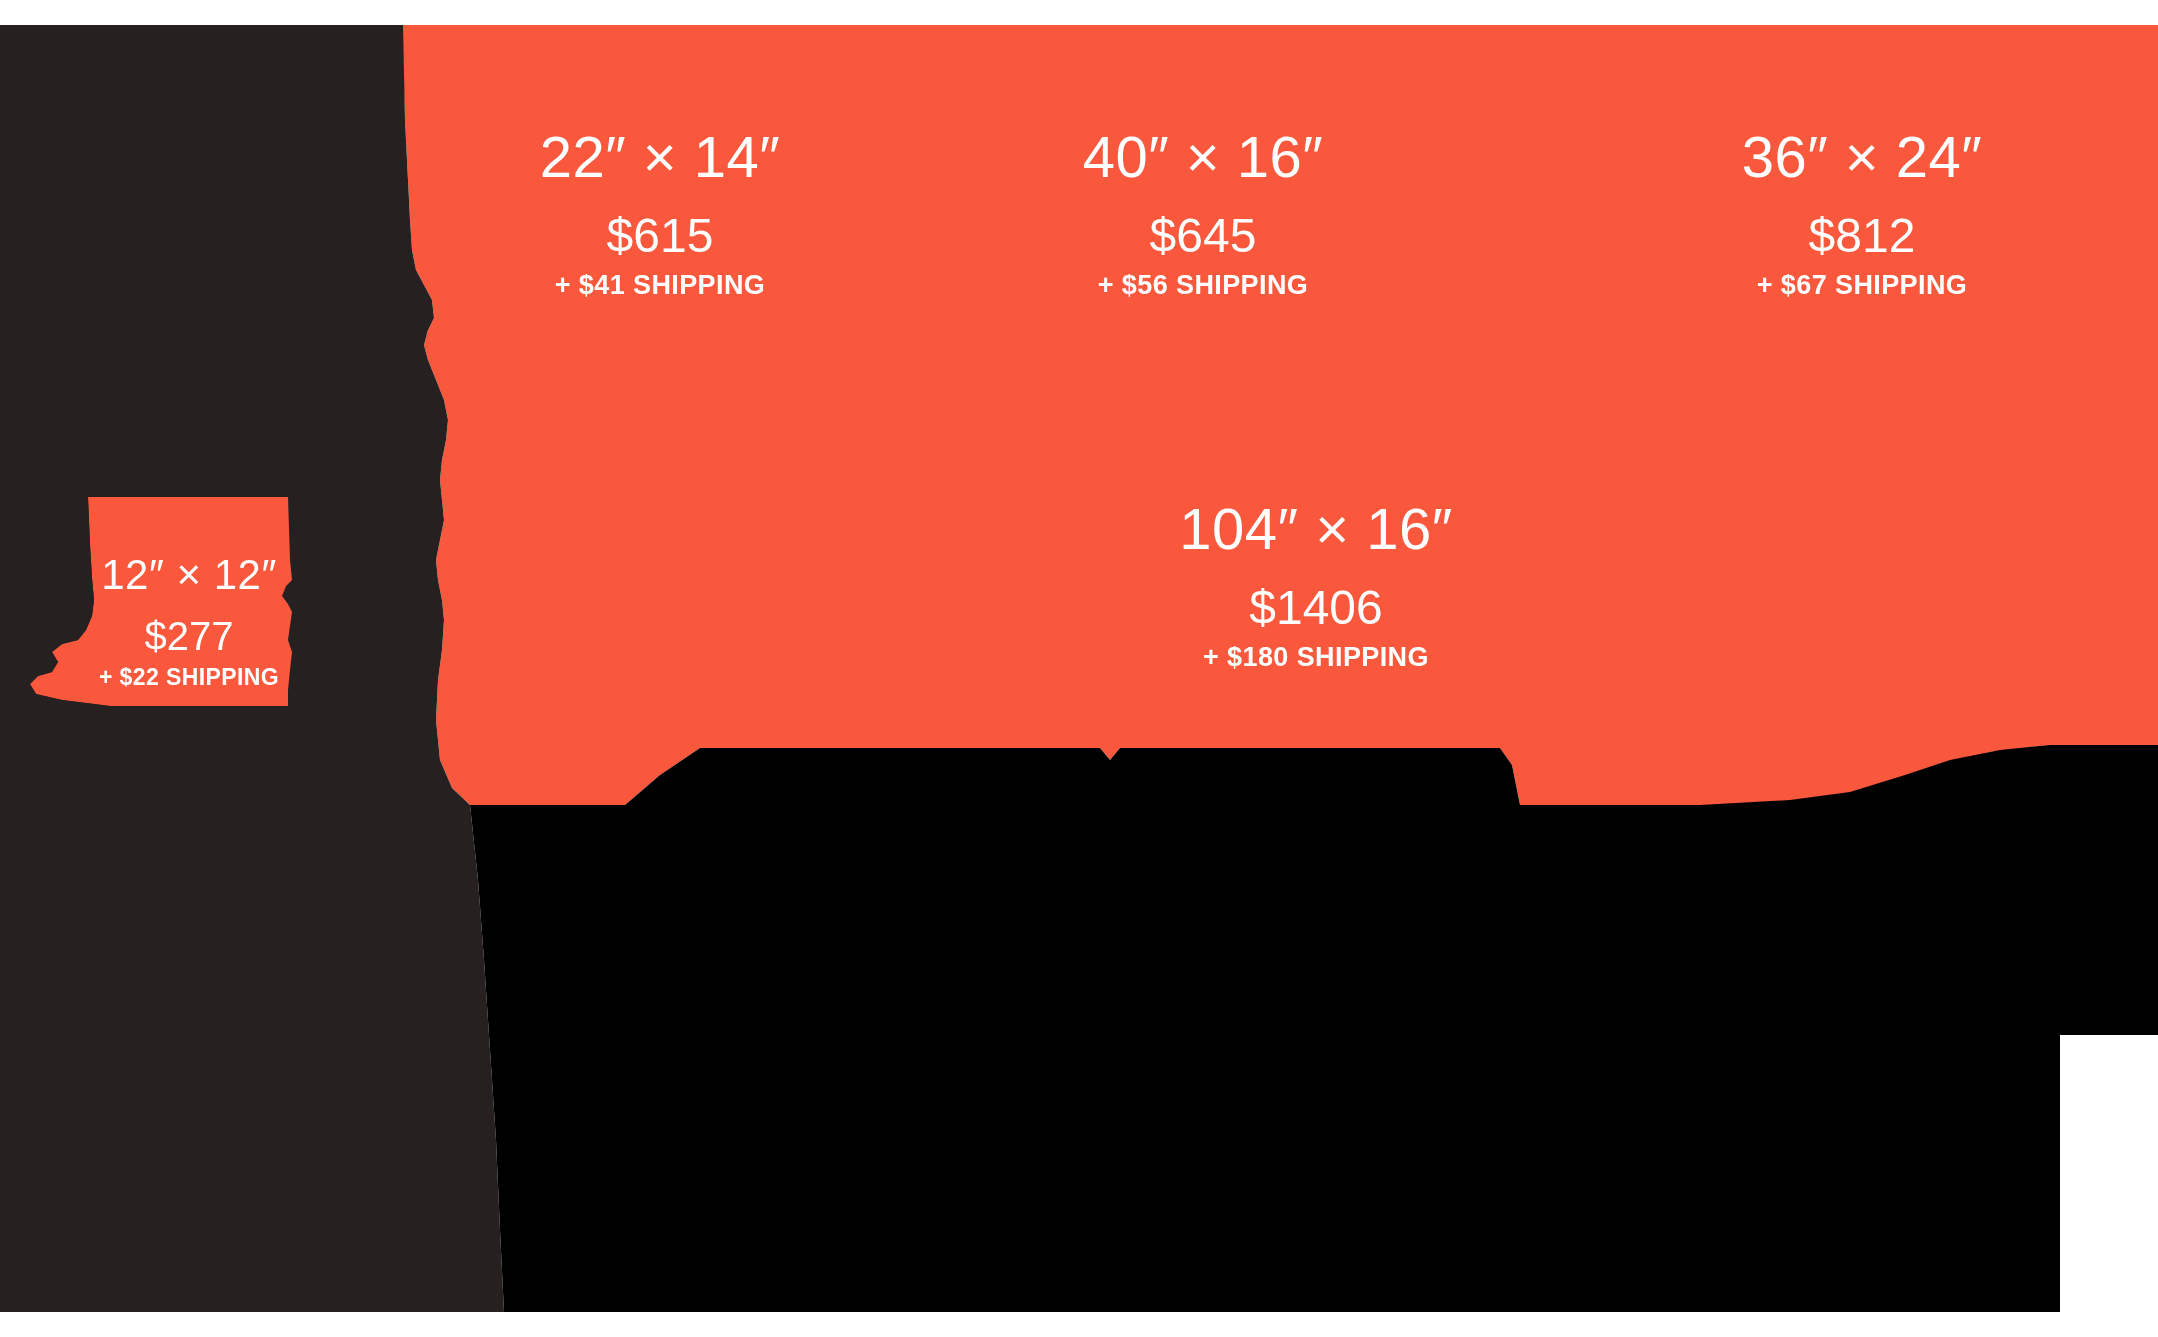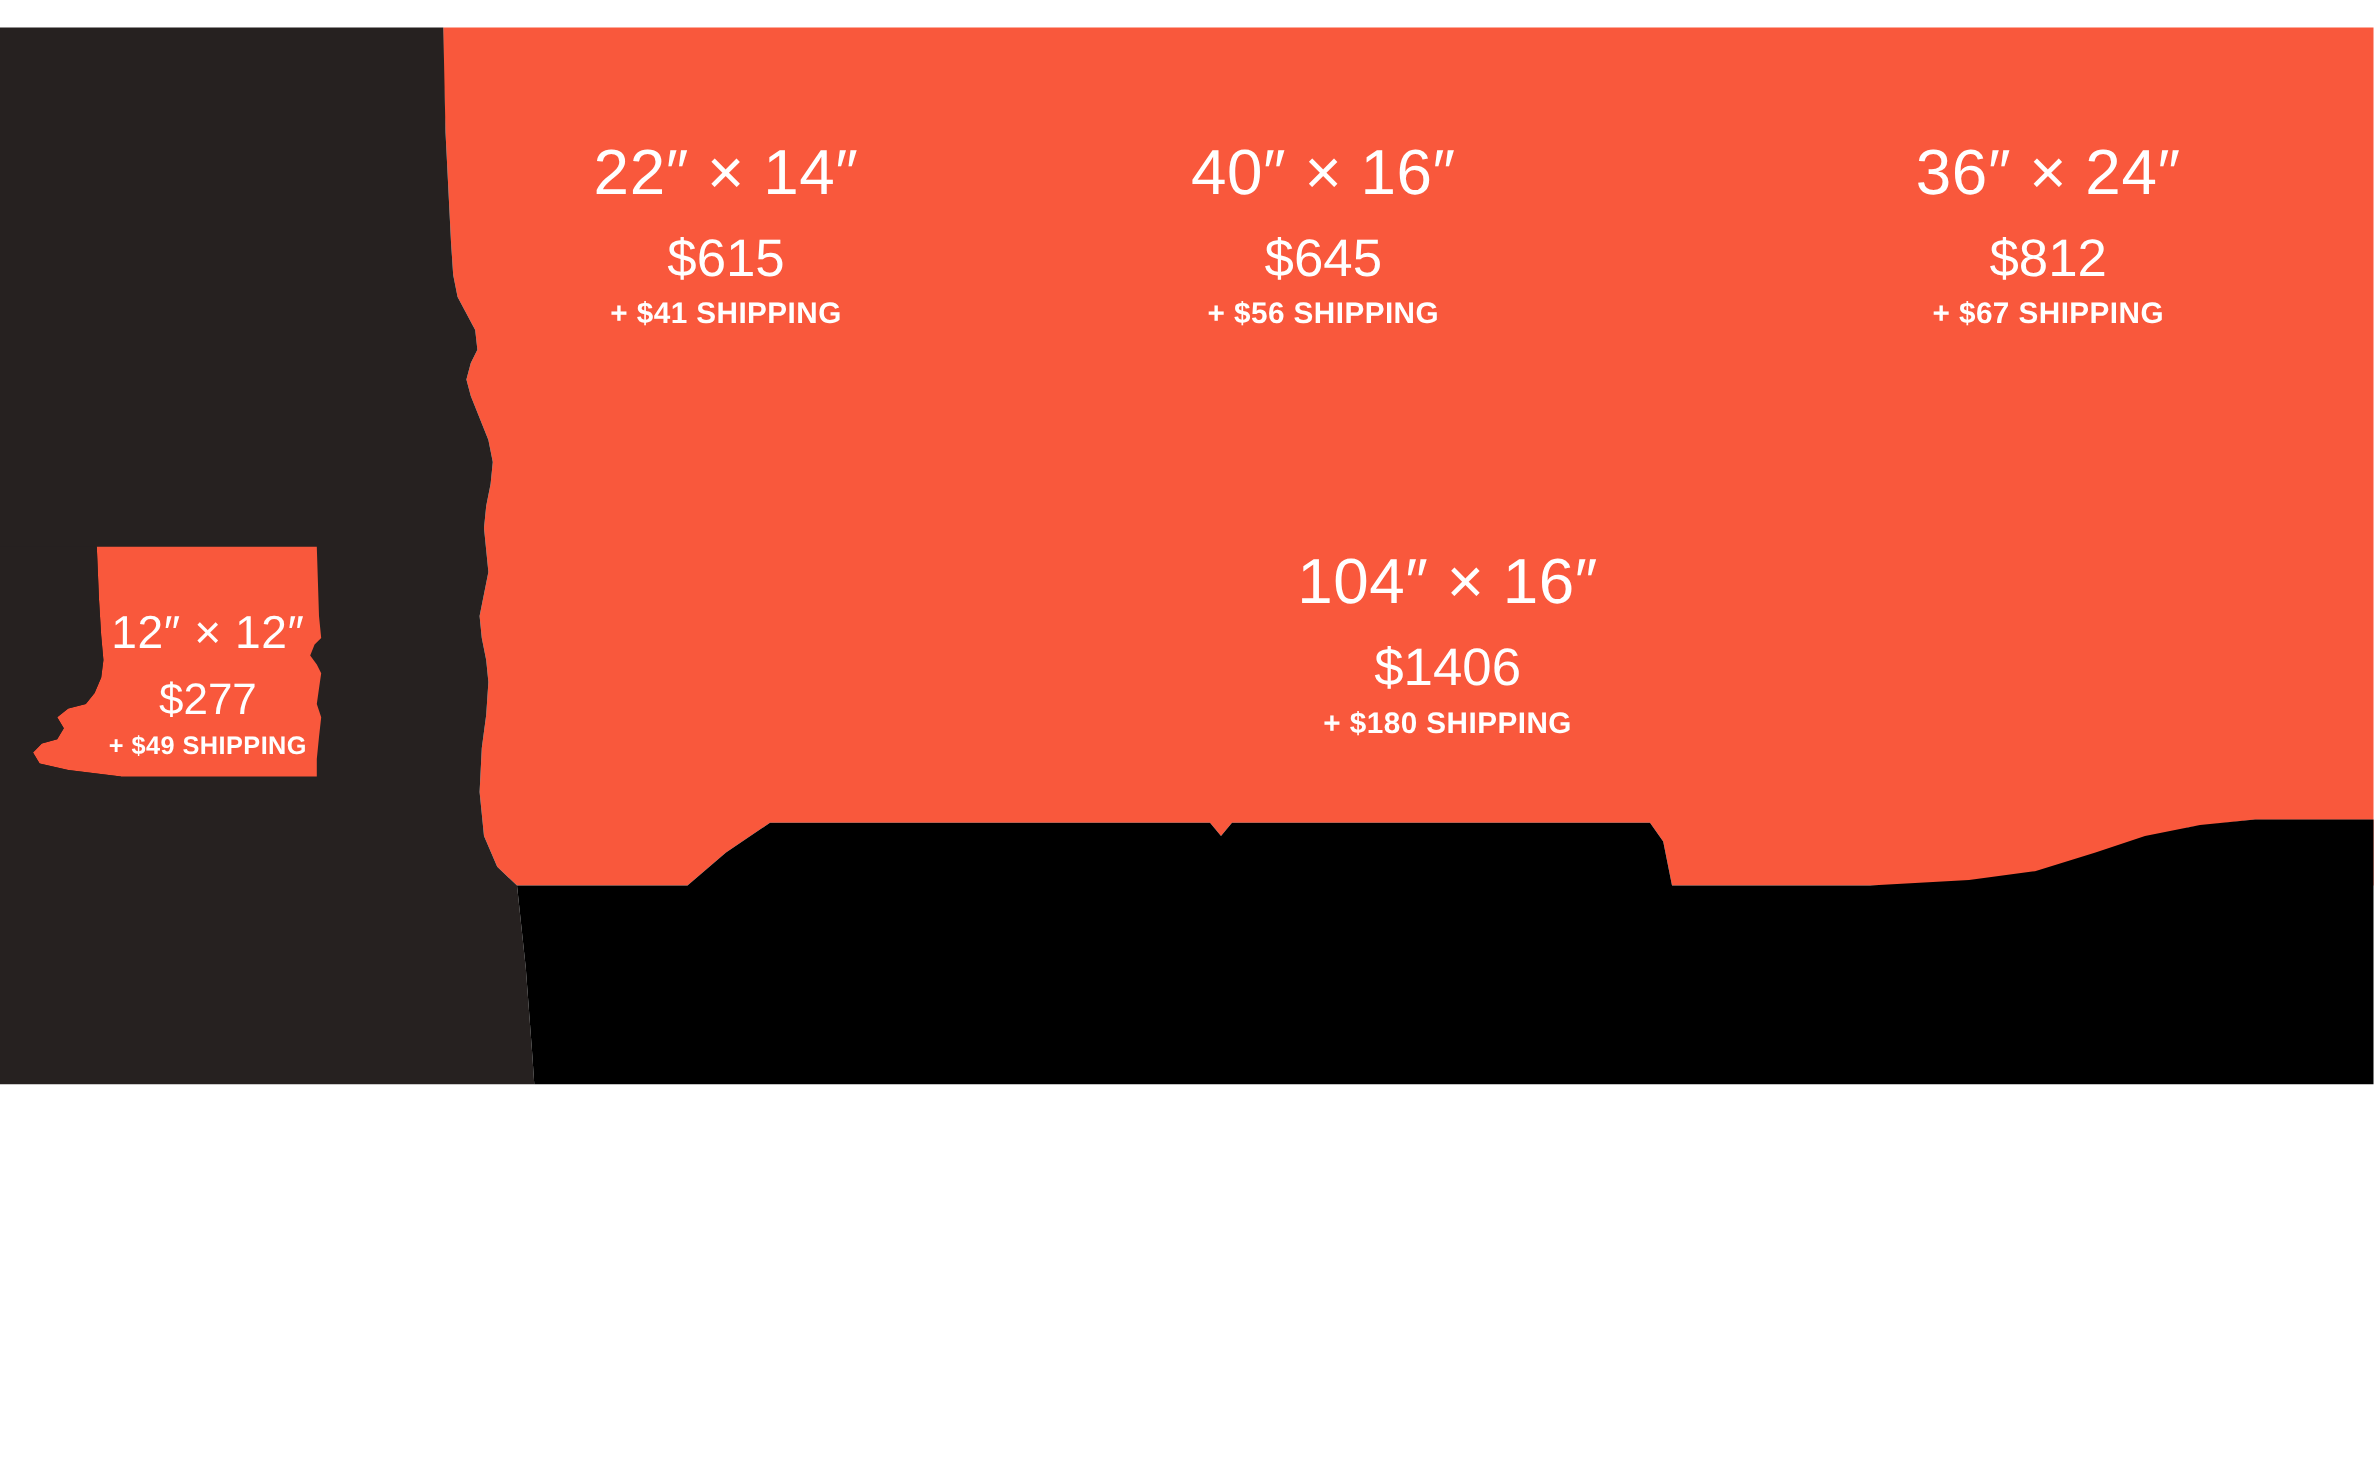--- a/index.html
+++ b/index.html
@@ -7,21 +7,21 @@
     margin: 0;
     padding: 0;
     background: #ffffff;
   }
   body {
     font-family: "Liberation Sans", "DejaVu Sans", sans-serif;
   }
   #stage {
     position: relative;
     width: 2158px;
-    height: 986px;
+    height: 1337px;
     background: #ffffff;
     overflow: hidden;
   }
   #art-svg {
     position: absolute;
     left: 0;
     top: 0;
     width: 2158px;
     height: 1337px;
     display: block;
@@ -271,16 +271,16 @@
 
   <div class="size-label" style="left:1316px; top:500px;">
     <span class="dims">104″ × 16″</span>
     <span class="price">$1406</span>
     <span class="shipping">+ $180 SHIPPING</span>
   </div>
 
   <div class="size-label small" style="left:189px; top:518px;margin-top:36px;">
     <span class="dims">12″ × 12″</span>
     <span class="price">$277</span>
-    <span class="shipping">+ $49 SHIPPING</span>
+    <span class="shipping">+ $22 SHIPPING</span>
   </div>
 
 </div>
 
 </body></html>

